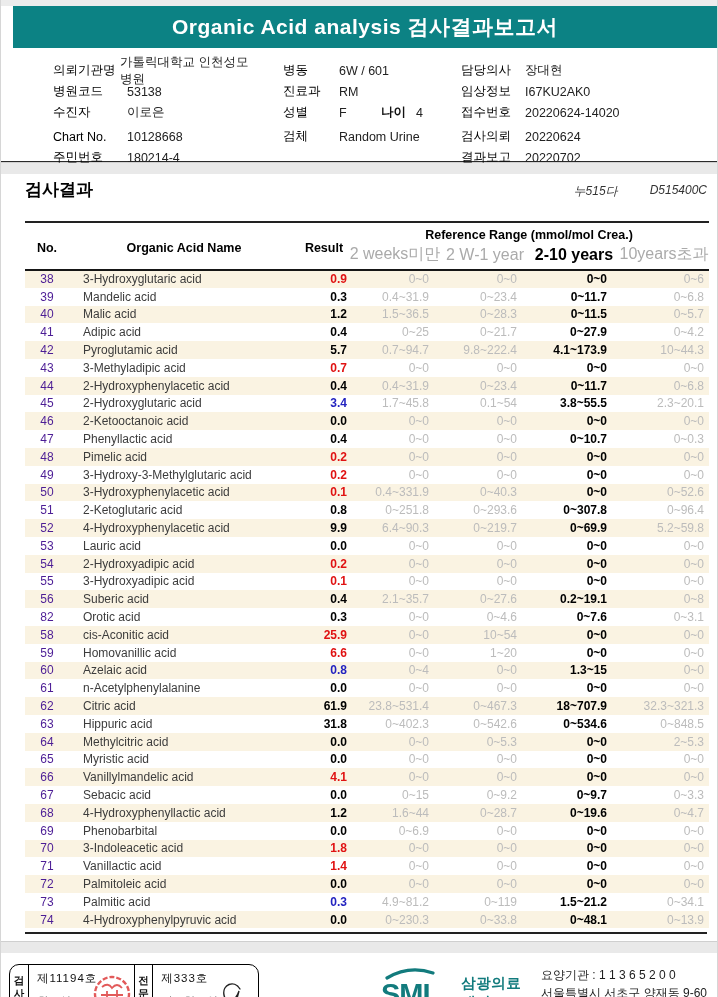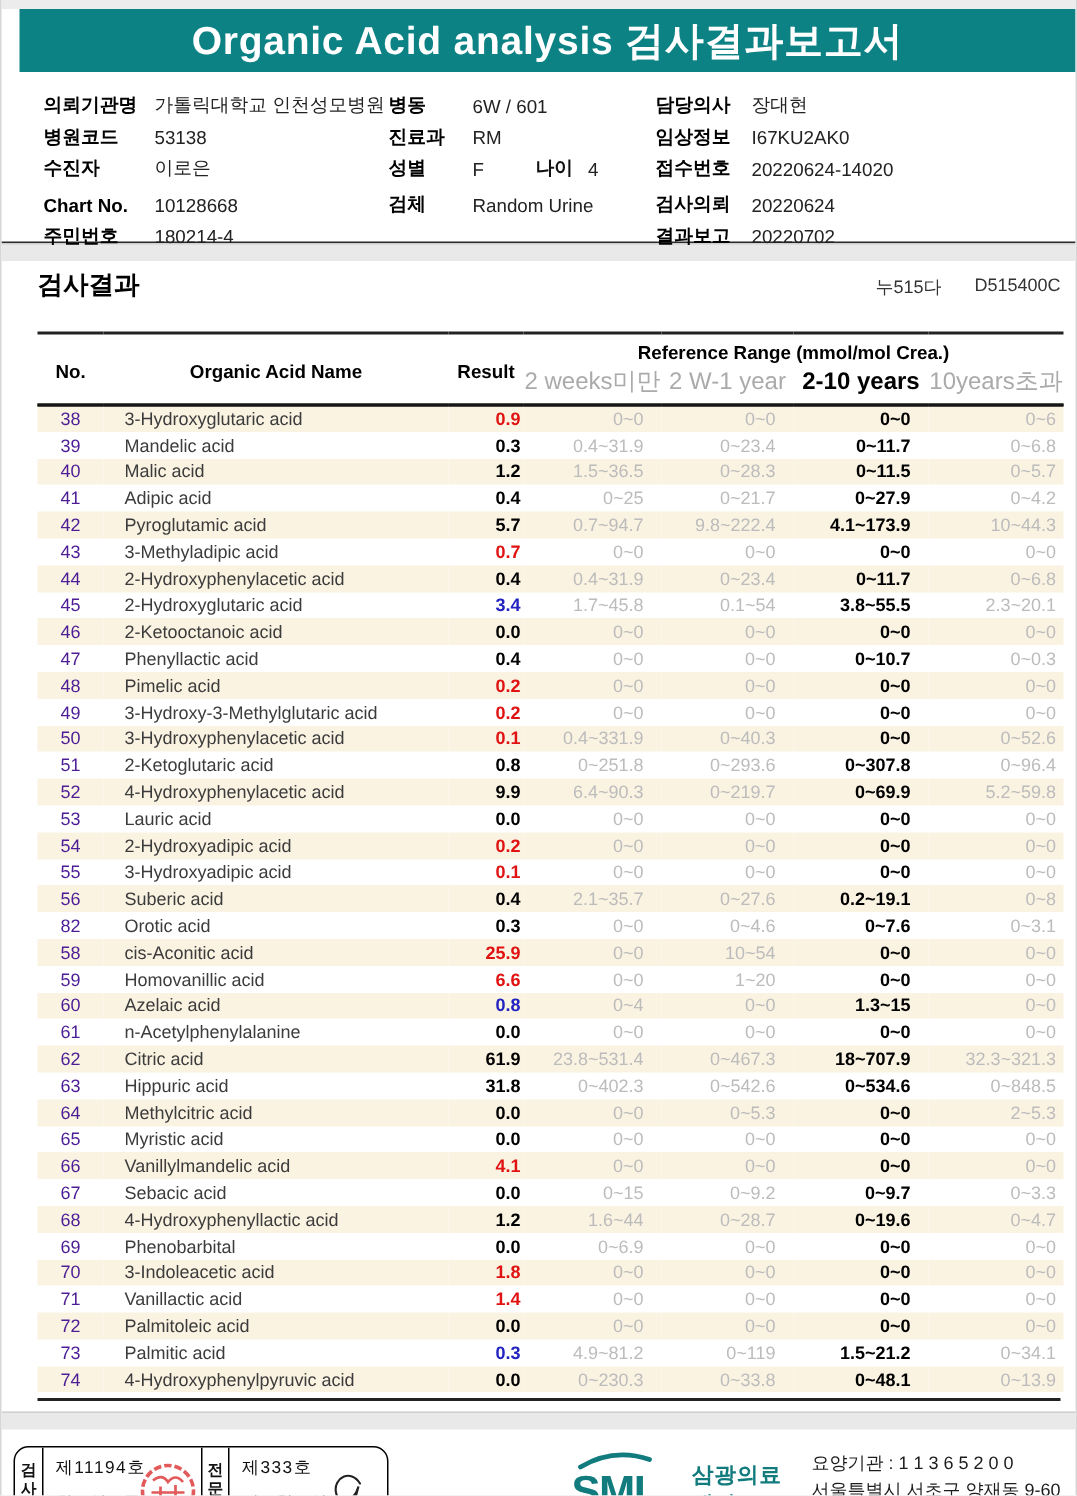--- a/index.html
+++ b/index.html
@@ -1,36 +1,36 @@
 <!DOCTYPE html>
 <html><head>
 <meta charset="utf-8">
 <style>
   * { margin:0; padding:0; box-sizing:border-box; }
   html,body { background:#e9e9e9; }
   body { font-family:"Liberation Sans","DejaVu Sans",sans-serif; color:#111; }
   .page { width:718px; height:997px; background:#fff; position:relative; margin:0 auto; overflow:hidden; border-left:1px solid #d6d6d6; border-right:1px solid #d6d6d6; }
   .top-strip { height:6px; background:#ececec; }
-  .title-bar { height:42px; background:#0c8284; color:#fff; display:flex; align-items:center; justify-content:center; font-size:26px; font-weight:bold; letter-spacing:.5px;margin-left:12px; }
+  .title-bar { height:42px; background:#0c8284; color:#fff; display:flex; align-items:center; justify-content:center; font-size:21px; font-weight:bold; letter-spacing:.5px;margin-left:12px; }
   
   .info { padding:12px 0 0 28px; height:114px; border-bottom:1.5px solid #2a2a2a; display:grid; grid-template-columns:230px 178px 290px; font-size:12.5px; }
   .inf-row { display:flex; height:21px; align-items:center; }
   .inf-row.gap { margin-top:3px; }
-  .inf-label { font-weight:bold; color:#000; }
+  .inf-label { font-weight:normal; color:#000;margin-left:24px; }
   .inf-val { color:#222; }
   .c1 .inf-label { width:74px; }
   .c2 .inf-label { width:56px; }
   .c3 .inf-label { width:64px; }
   .mini-label { font-weight:bold; margin-left:28px; margin-right:10px; }
   .sex-val { width:14px; }
   .divider-strip { height:12px; background:#e9e9e9; border-top:1px solid #cfcfcf; }
   
   .results-head { display:flex; align-items:flex-end; justify-content:space-between; padding:6px 10px 4px 24px; height:31px; }
   .results-title { font-size:17px; font-weight:bold; color:#000; }
-  .results-codes { font-size:12px; color:#333; display:flex; gap:22px; padding-bottom:1px; }
+  .results-codes { font-size:12px; color:#333; display:flex; gap:32px; padding-bottom:1px;font-style:italic; }
   
   .tbl-wrap { margin:16px 10px 0 24px; }
   table { border-collapse:collapse; width:684px; table-layout:fixed; }
   thead { border-top:2px solid #222; border-bottom:2.5px solid #161616; }
   col.c-no{width:44px} col.c-name{width:230px} col.c-res{width:50px}
   col.c-r1{width:92px} col.c-r2{width:88px} col.c-r3{width:90px} col.c-r4{width:90px}
   th { font-size:12.5px; padding:2px 0; }
   .h-main th { padding-top:5px; }
   th.h-no, th.h-name, th.h-res { vertical-align:middle; font-weight:bold; color:#000; }
   th.h-refgroup { font-weight:bold; color:#000; padding-top:5px; padding-bottom:0; }

